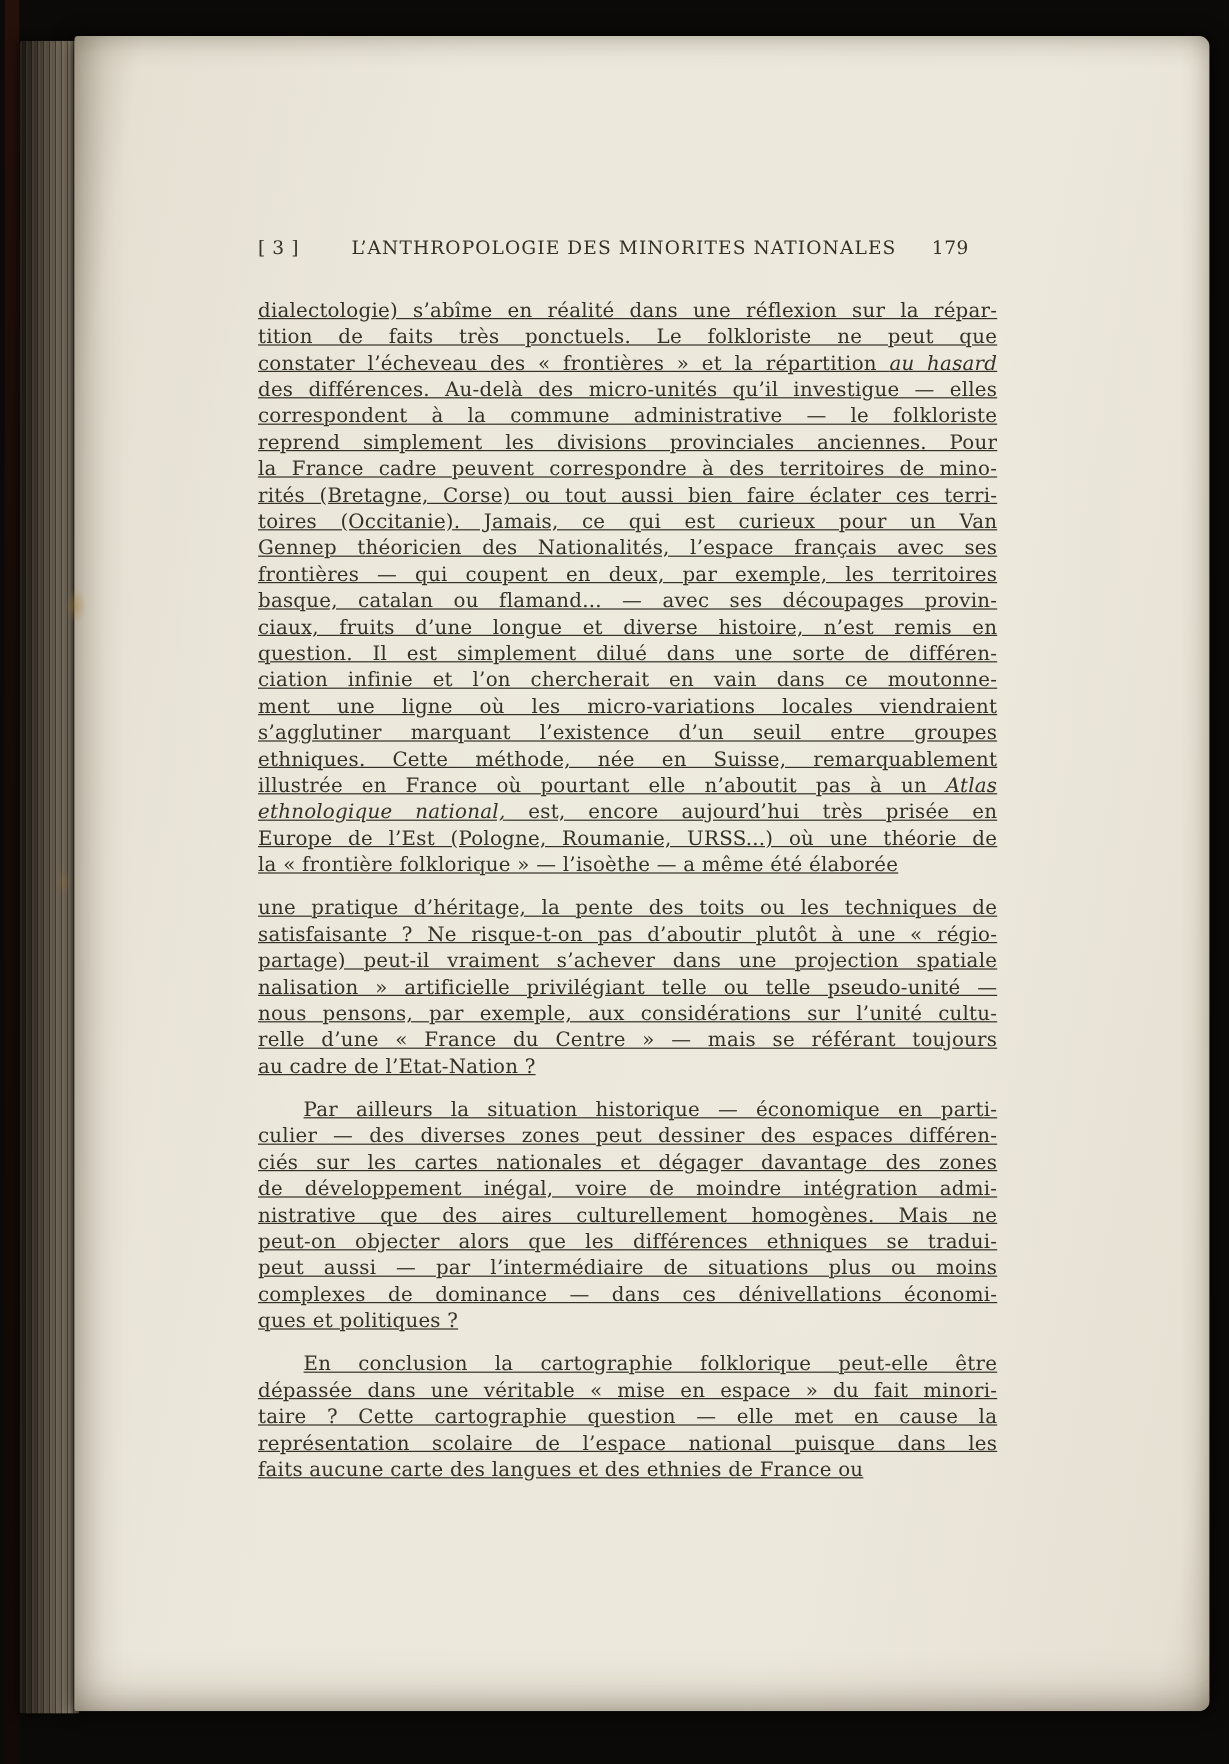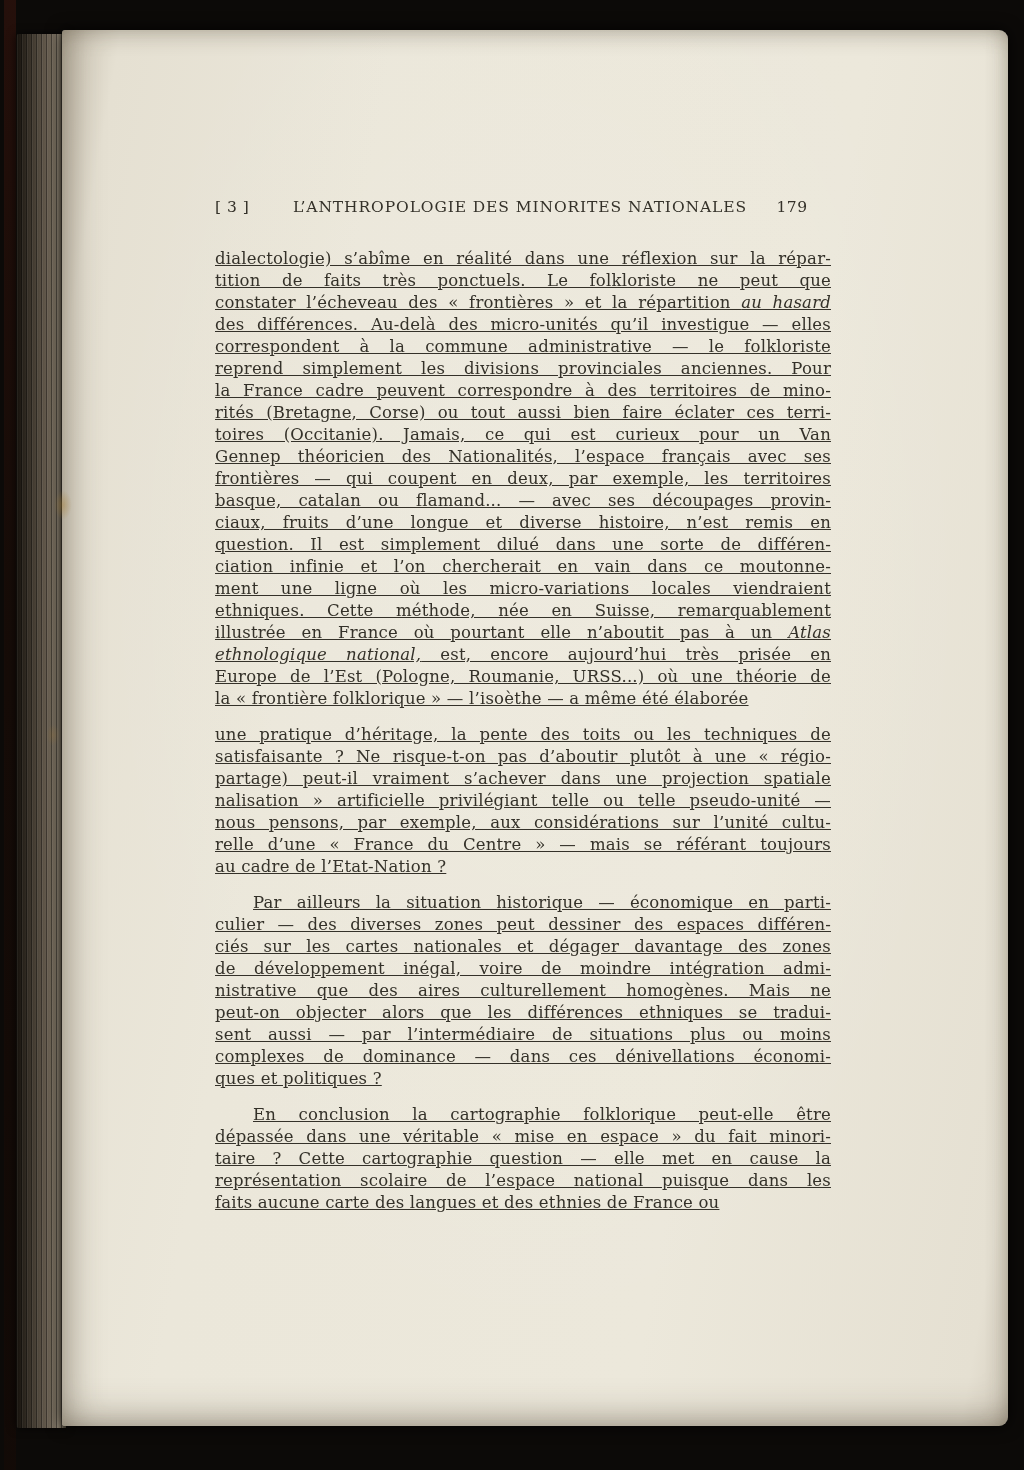--- a/index.html
+++ b/index.html
@@ -106,20 +106,21 @@
             <div class="line">la France cadre peuvent correspondre à des territoires de mino-</div>
             <div class="line">rités (Bretagne, Corse) ou tout aussi bien faire éclater ces terri-</div>
             <div class="line">toires (Occitanie). Jamais, ce qui est curieux pour un Van</div>
             <div class="line">Gennep théoricien des Nationalités, l’espace français avec ses</div>
             <div class="line">frontières — qui coupent en deux, par exemple, les territoires</div>
             <div class="line">basque, catalan ou flamand... — avec ses découpages provin-</div>
             <div class="line">ciaux, fruits d’une longue et diverse histoire, n’est remis en</div>
             <div class="line">question. Il est simplement dilué dans une sorte de différen-</div>
             <div class="line">ciation infinie et l’on chercherait en vain dans ce moutonne-</div>
             <div class="line">ment une ligne où les micro-variations locales viendraient</div>
+            <div class="line">s’agglutiner marquant l’existence d’un seuil entre groupes</div>
             <div class="line">ethniques. Cette méthode, née en Suisse, remarquablement</div>
             <div class="line">illustrée en France où pourtant elle n’aboutit pas à un <em>Atlas</em></div>
             <div class="line"><em>ethnologique national,</em> est, encore aujourd’hui très prisée en</div>
             <div class="line">Europe de l’Est (Pologne, Roumanie, URSS...) où une théorie de</div>
             <div class="line last">la « frontière folklorique » — l’isoèthe — a même été élaborée</div>
           </div>
           <div class="paragraph indent">
             <div class="line">une pratique d’héritage, la pente des toits ou les techniques de</div>
             <div class="line">satisfaisante ? Ne risque-t-on pas d’aboutir plutôt à une « régio-</div>
             <div class="line">partage) peut-il vraiment s’achever dans une projection spatiale</div>
@@ -128,21 +129,21 @@
             <div class="line">relle d’une « France du Centre » — mais se référant toujours</div>
             <div class="line last">au cadre de l’Etat-Nation ?</div>
           </div>
           <div class="paragraph indent">
             <div class="line first">Par ailleurs la situation historique — économique en parti-</div>
             <div class="line">culier — des diverses zones peut dessiner des espaces différen-</div>
             <div class="line">ciés sur les cartes nationales et dégager davantage des zones</div>
             <div class="line">de développement inégal, voire de moindre intégration admi-</div>
             <div class="line">nistrative que des aires culturellement homogènes. Mais ne</div>
             <div class="line">peut-on objecter alors que les différences ethniques se tradui-</div>
-            <div class="line">sent aussi — par l’intermédiaire de situations plus ou moins</div>
+            <div class="line">peut aussi — par l’intermédiaire de situations plus ou moins</div>
             <div class="line">complexes de dominance — dans ces dénivellations économi-</div>
             <div class="line last">ques et politiques ?</div>
           </div>
           <div class="paragraph indent">
             <div class="line first">En conclusion la cartographie folklorique peut-elle être</div>
             <div class="line">dépassée dans une véritable « mise en espace » du fait minori-</div>
             <div class="line">taire ? Cette cartographie question — elle met en cause la</div>
             <div class="line">représentation scolaire de l’espace national puisque dans les</div>
             <div class="line last">faits aucune carte des langues et des ethnies de France ou</div>
           </div>

